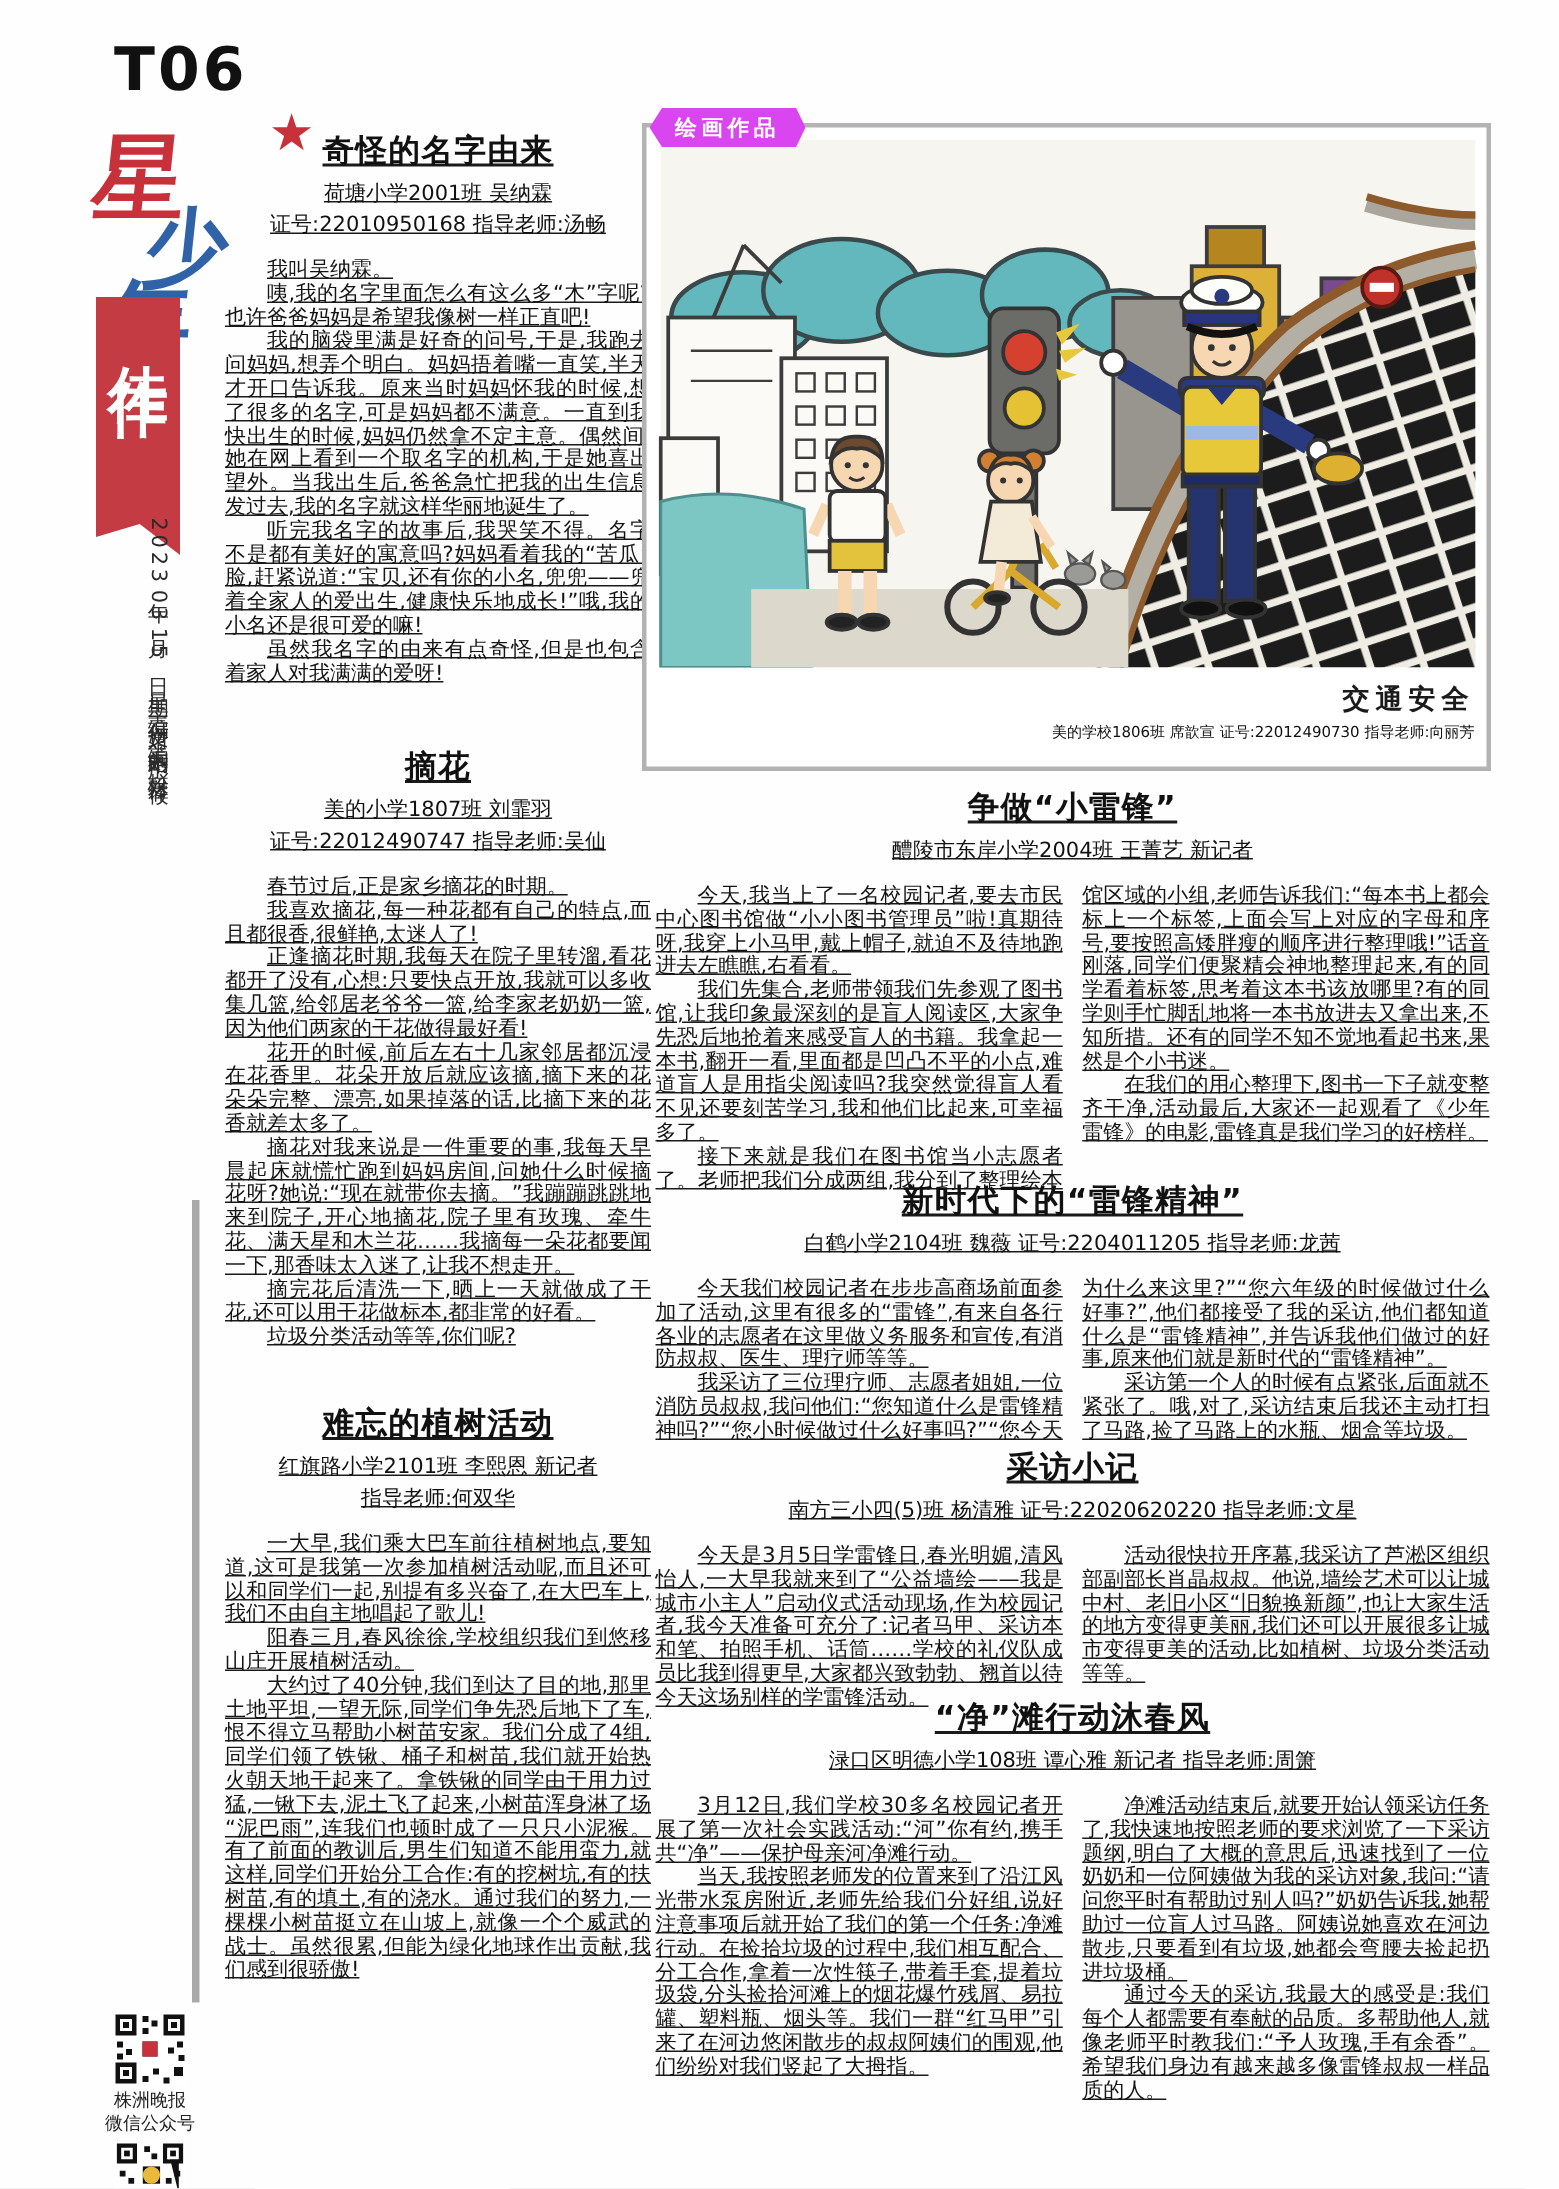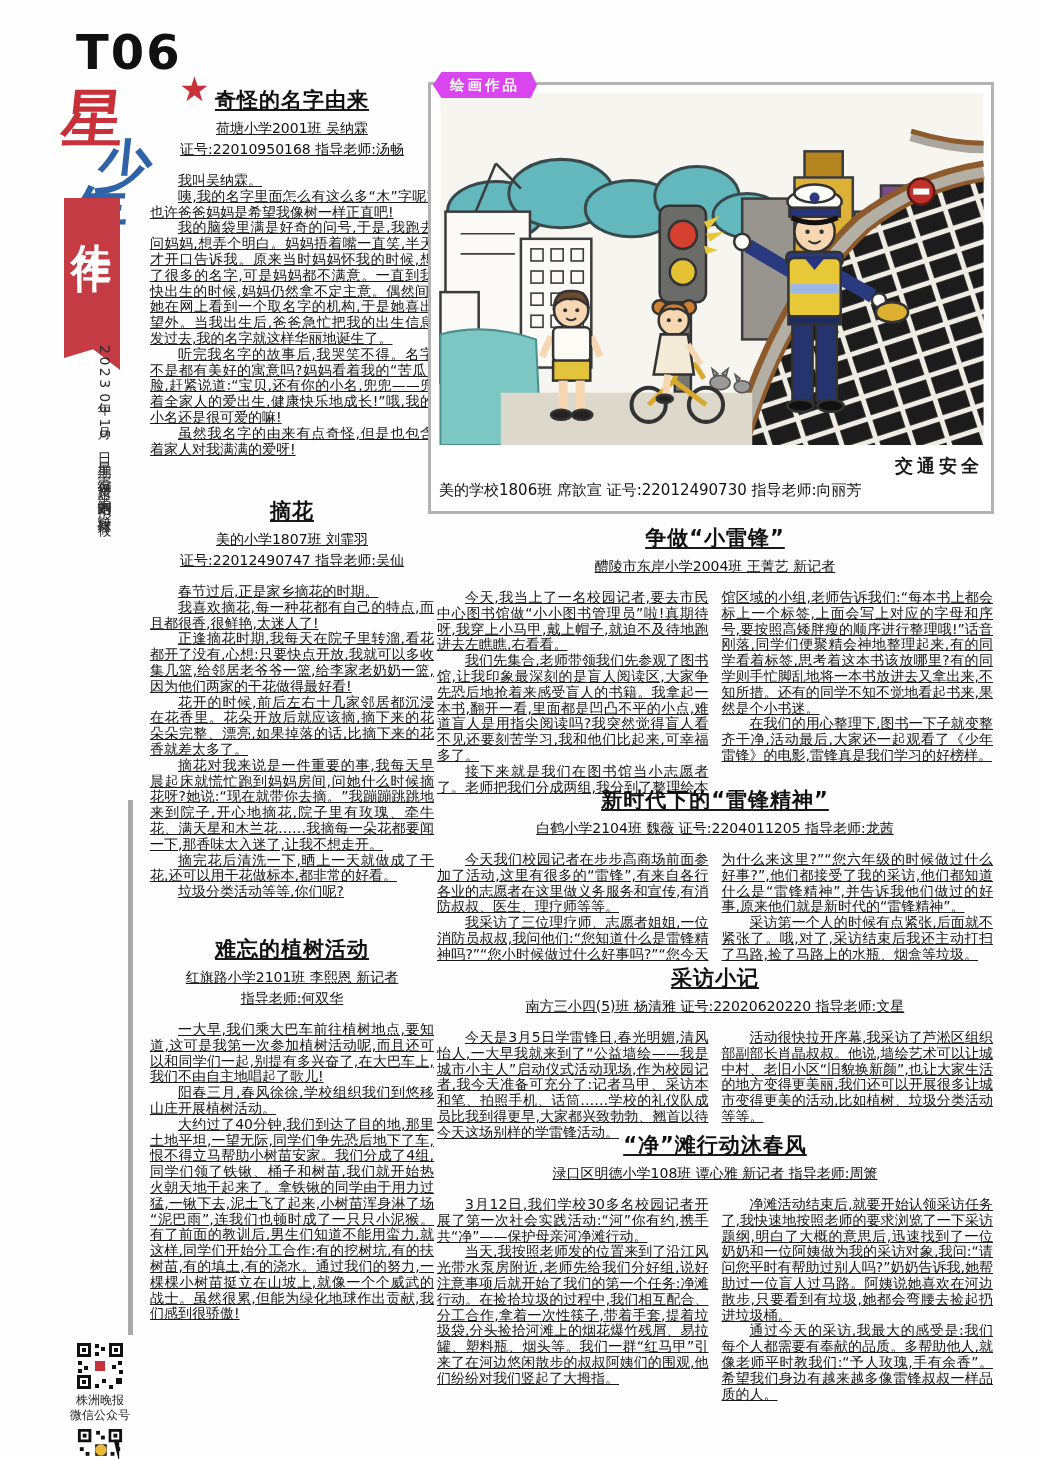--- a/index.html
+++ b/index.html
@@ -1,20 +1,20 @@
 <!DOCTYPE html>
 <html lang="zh"><head>
 <meta charset="utf-8">
 <style>
   html,body{margin:0;padding:0;background:#e8e8e8;}
   .page{position:relative;width:1039px;height:1459px;background:#fefefe;margin:0 auto;
         font-family:"DejaVu Sans","Liberation Sans",sans-serif;color:#1a1a1a;overflow:hidden;}
 
   
-  .pagenum{position:absolute;left:76px;top:24px;font-size:48px;font-weight:700;letter-spacing:2px;color:#111;}
+  .pagenum{position:absolute;left:76px;top:24px;font-size:40px;font-weight:700;letter-spacing:2px;color:#111;}
   .logo{position:absolute;left:62px;top:88px;width:130px;line-height:1;}
   .logo-xing{position:relative;font-size:62px;font-weight:700;color:#c8303a;transform:skewX(-6deg);}
   .logo-xing .star{position:absolute;right:-14px;top:-16px;font-size:34px;color:#c8303a;transform:skewX(6deg);}
   .logo-shao{font-size:56px;font-weight:700;color:#2f62a7;margin:-12px 0 0 34px;transform:skewX(-6deg);}
   .logo-nian{font-size:58px;font-weight:700;color:#2f62a7;margin:-10px 0 0 8px;transform:skewX(-6deg);}
   .banner{position:absolute;left:64px;top:198px;width:56px;height:172px;background:#c43b44;
           clip-path:polygon(0 0,100% 0,100% 100%,52% 88%,0 93%);
           display:flex;justify-content:center;padding-top:14px;box-sizing:border-box;}
   .banner span{writing-mode:vertical-rl;font-size:40px;font-weight:700;color:#fff;letter-spacing:10px;}
   .dateline{position:absolute;left:96px;top:345px;height:460px;writing-mode:vertical-rl;
@@ -34,21 +34,21 @@
   .leftcol .article{left:150px;width:284px;}
   .rightcol-x{left:437px;width:556px;}
 
   
   .artbox{position:absolute;left:428px;top:82px;width:566px;height:432px;border:3px solid #b3b3b3;
           background:#fff;box-sizing:border-box;padding:8px 8px 0 8px;}
   .arttag{position:absolute;left:2px;top:-13px;width:104px;height:26px;background:#d946ef;color:#fff;
           font-size:14.5px;font-weight:700;letter-spacing:3px;display:flex;align-items:center;justify-content:center;
           clip-path:polygon(0 50%,8% 0,94% 0,100% 50%,94% 100%,8% 100%);}
   .art-title{text-align:right;font-size:18px;font-weight:600;letter-spacing:4px;margin-top:5px;}
-  .art-byline{text-align:left;font-size:15px;margin-top:3px;color:#111;}
+  .art-byline{text-align:right;font-size:10px;margin-top:3px;color:#111;}
 </style>
 </head>
 <body>
 
 <div class="page">
 
   <div class="pagenum">T06</div>
 
   <div class="logo">
     <div class="logo-xing"><span>星</span><span class="star">★</span></div>

